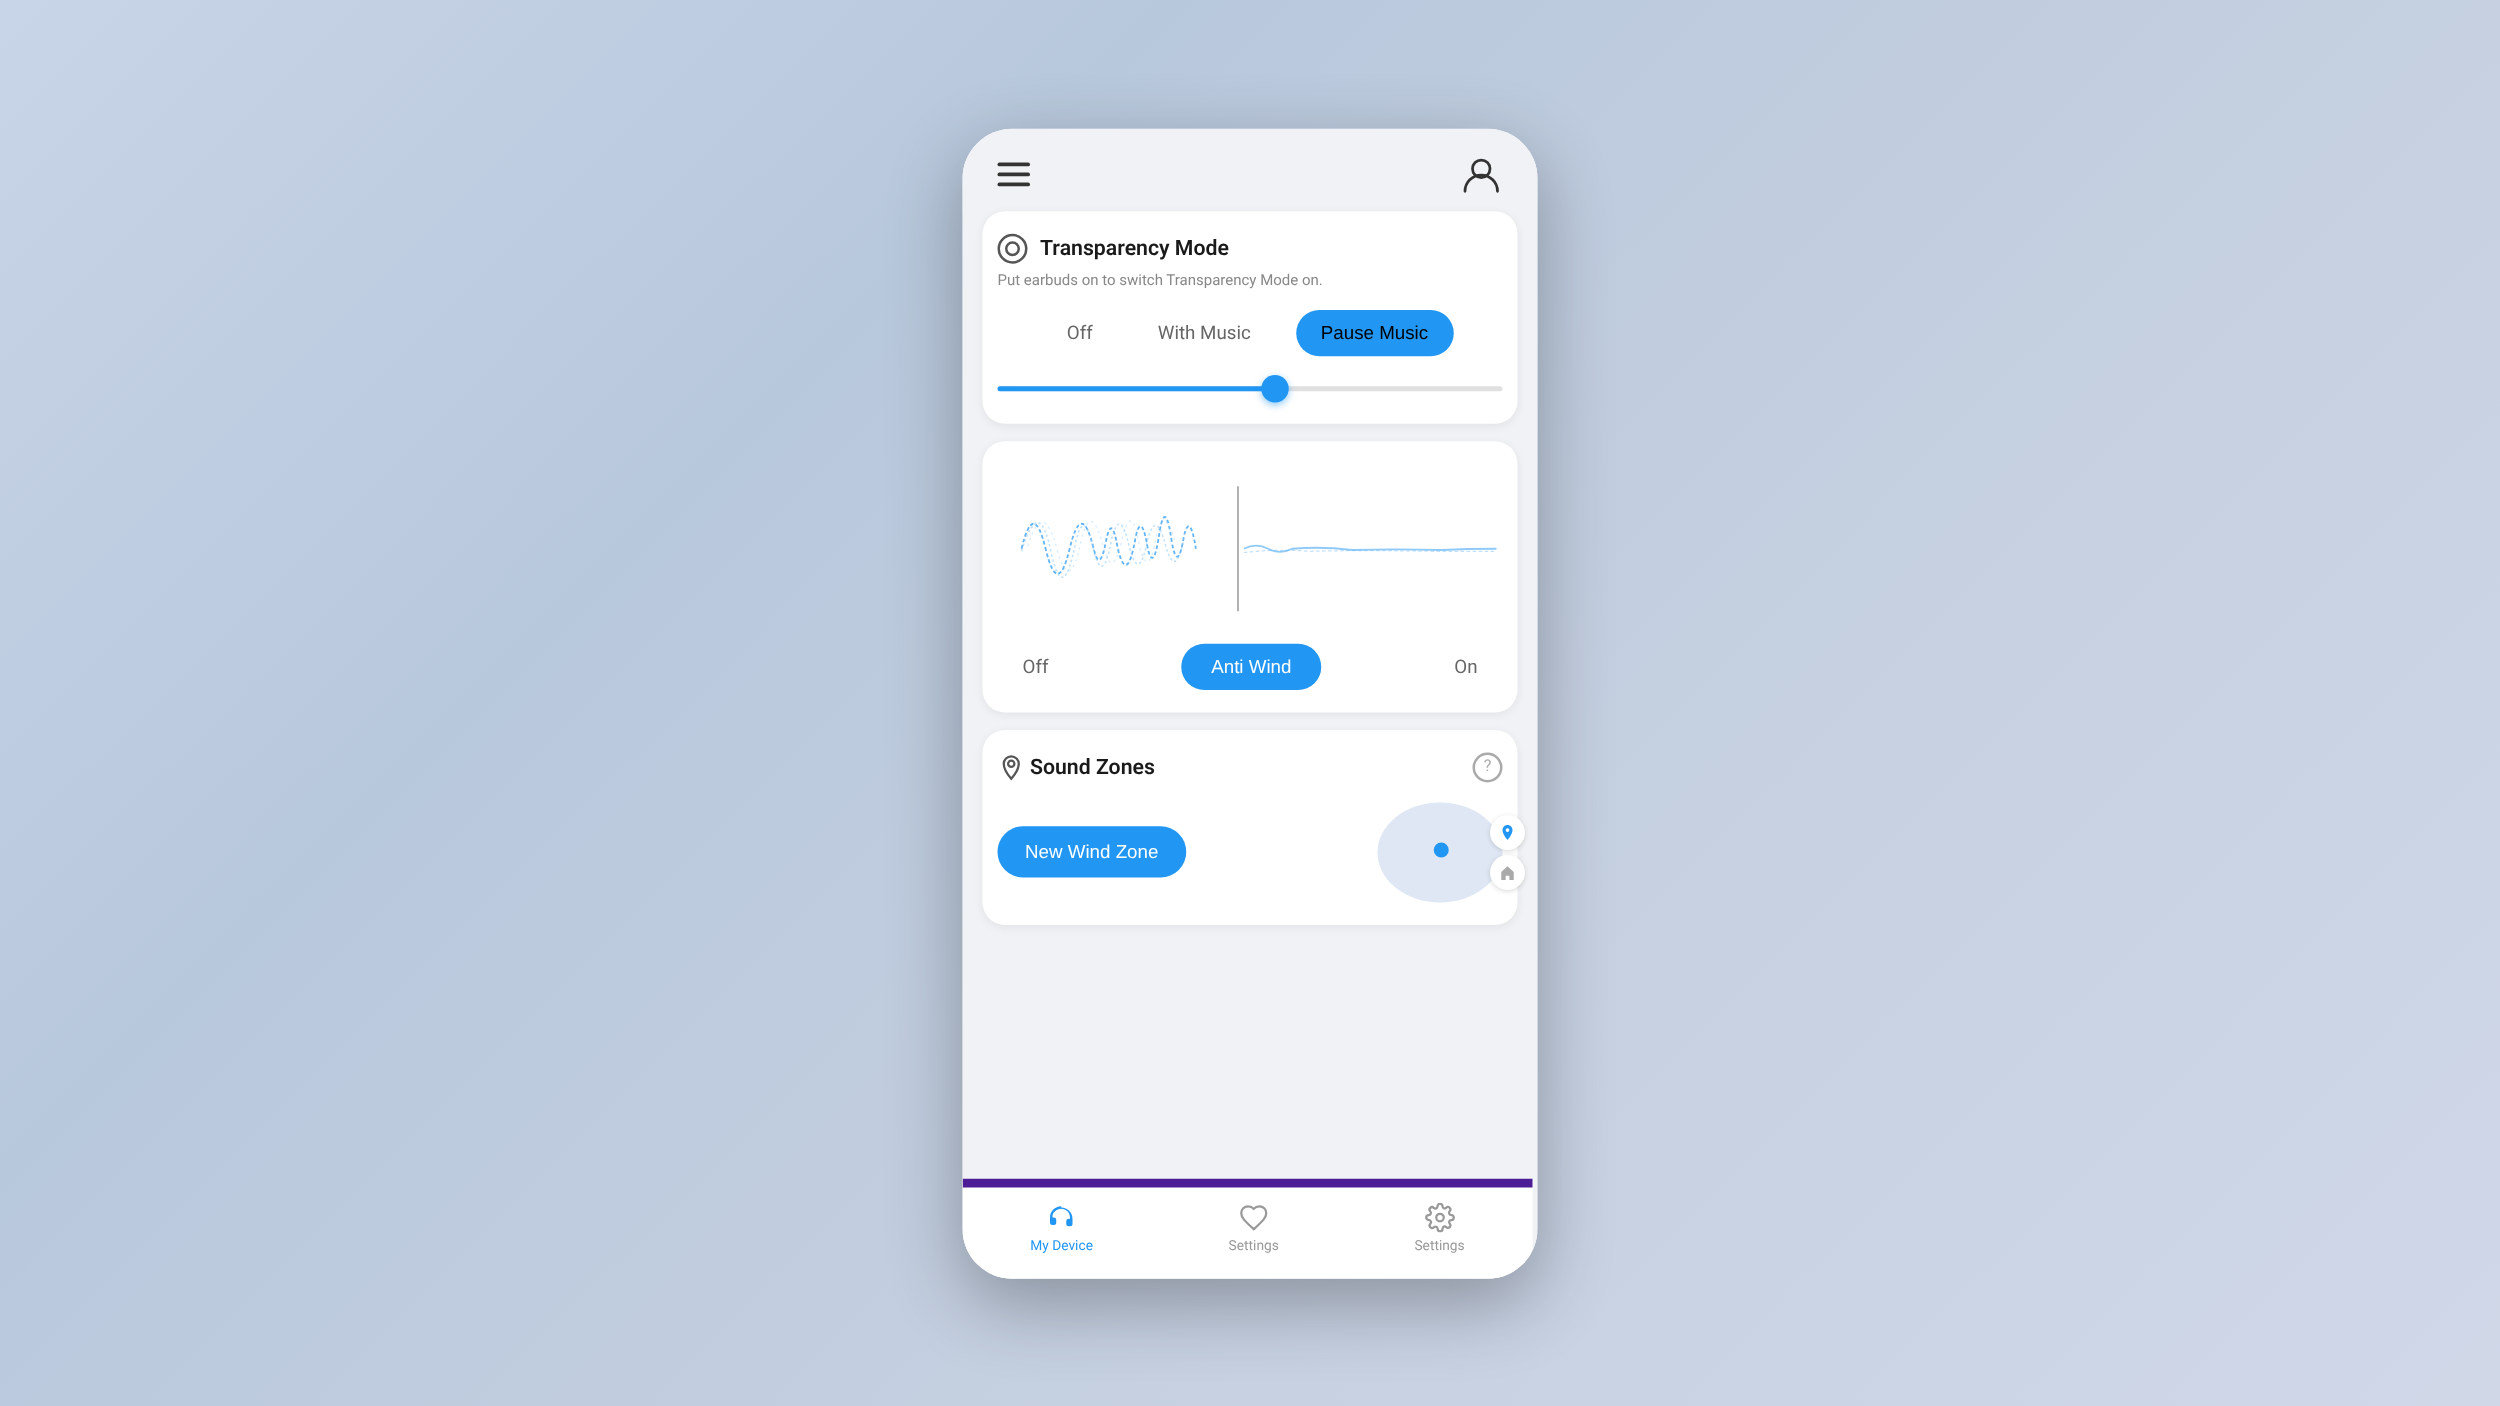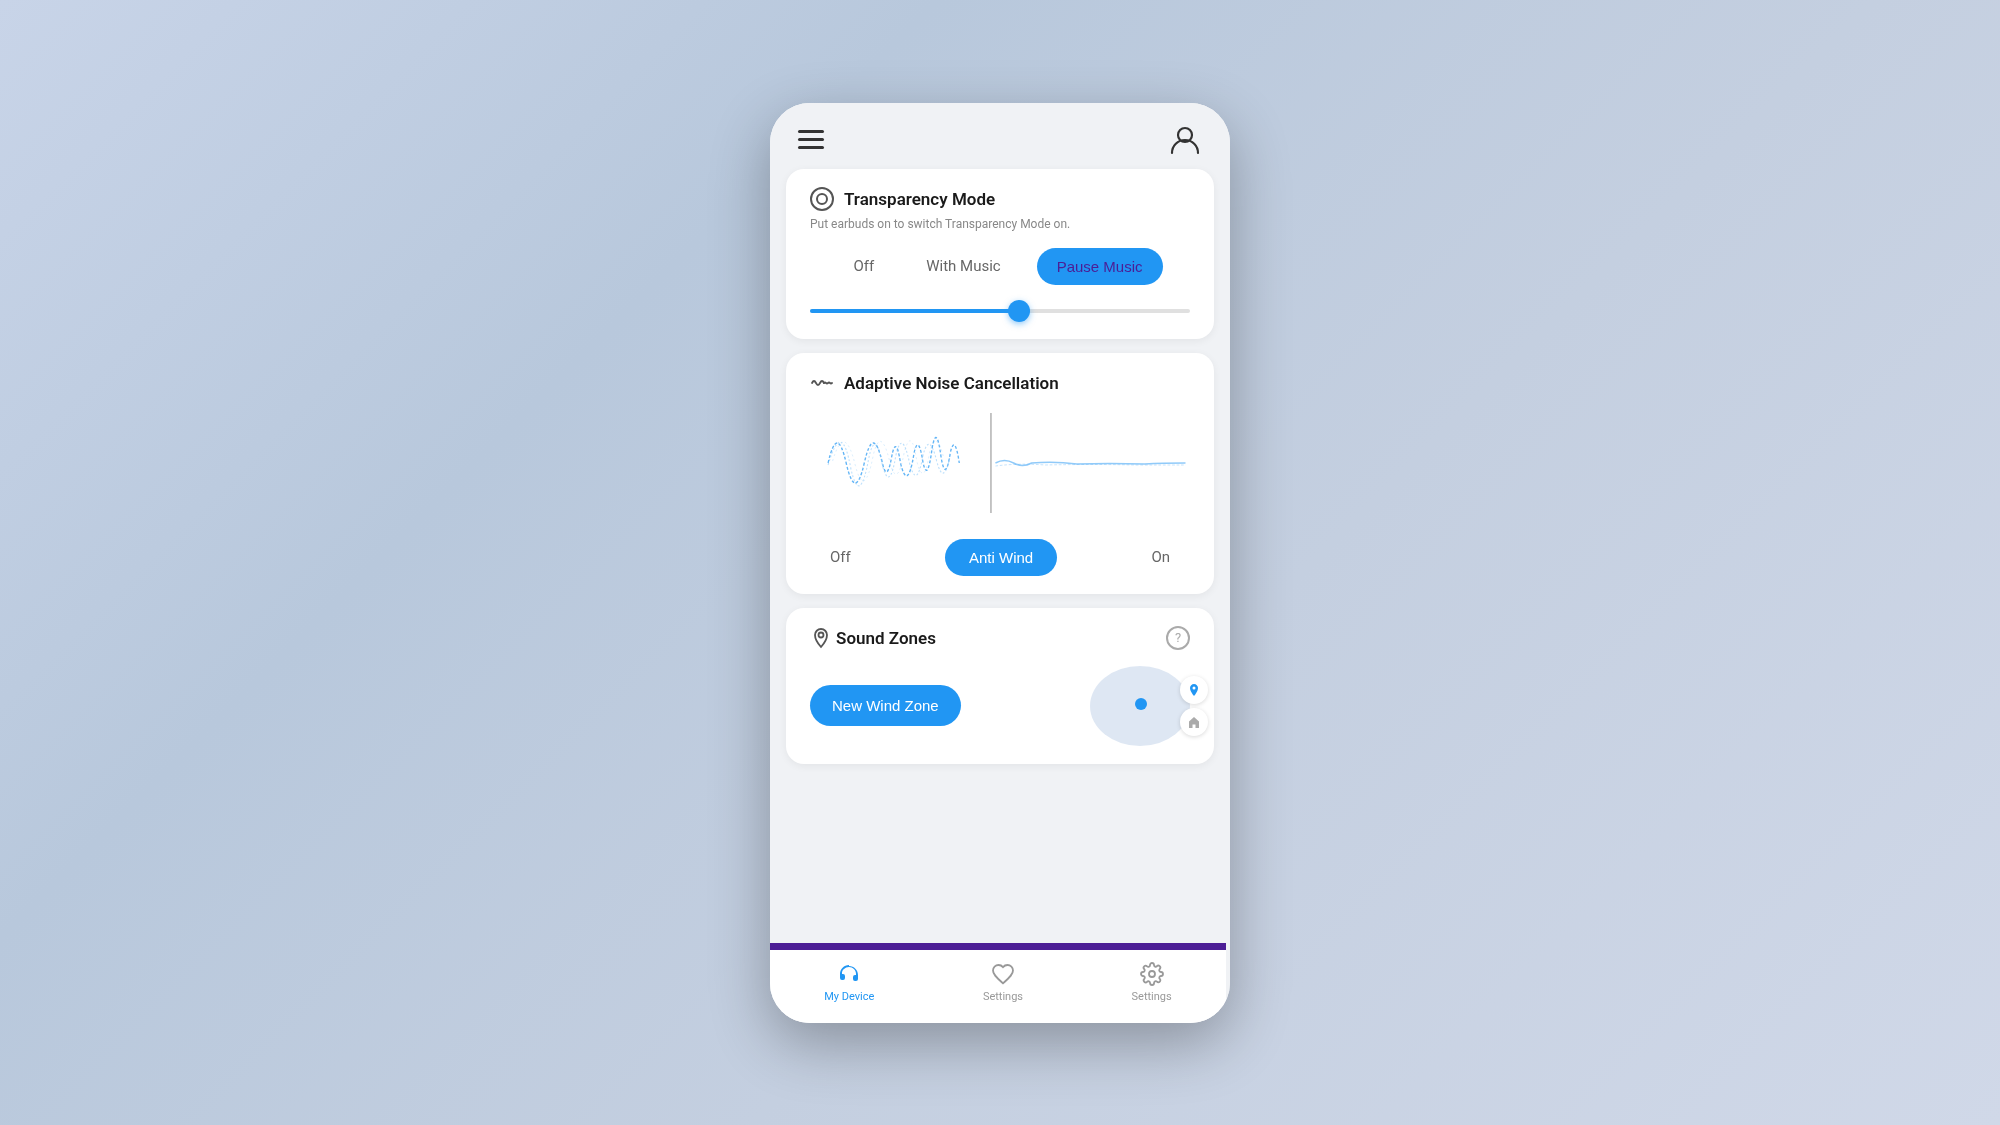--- a/index.html
+++ b/index.html
@@ -52,21 +52,21 @@
     .profile-icon {
       width: 34px;
       height: 34px;
       cursor: pointer;
     }
     
     .card {
       background: #fff;
       border-radius: 18px;
       margin: 0 16px 14px;
-      padding: 18px 24px;
+      padding: 18px 12px;
       box-shadow: 0 2px 8px rgba(0,0,0,0.06);
     }
     .card-header {
       display: flex;
       align-items: center;
       gap: 10px;
       margin-bottom: 6px;
     }
     .card-title {
       font-size: 17px;
@@ -88,21 +88,21 @@
       gap: 20px;
     }
     .tm-btn-text {
       font-size: 15px;
       color: #666;
       cursor: pointer;
       padding: 8px 16px;
     }
     .tm-btn-active {
       background: #2196F3;
-      color: #4c1d95;
+      color: #000000;
       border-radius: 22px;
       padding: 10px 20px;
       font-size: 15px;
       font-weight: 500;
       cursor: pointer;
       border: none;
     }
     
     .slider-container {
       position: relative;
@@ -331,27 +331,20 @@
       </div>
       <div class="slider-container">
         <div class="slider-track">
           <div class="slider-fill"></div>
           <div class="slider-thumb"></div>
         </div>
       </div>
     </div>
 
     <div class="card">
-      <div class="card-header">
-        <svg width="24" height="24" viewBox="0 0 24 24" fill="none">
-          <path d="M2 12 Q4 8 6 12 Q8 16 10 12 Q12 8 14 12" stroke="#555" stroke-width="1.8" fill="none" stroke-linecap="round"></path>
-          <path d="M14 12 Q15 11 16 12 Q17 13 18 12 Q19 11 20 12 Q21 13 22 12" stroke="#555" stroke-width="1.8" fill="none" stroke-linecap="round"></path>
-        </svg>
-        <span class="card-title">Adaptive Noise Cancellation</span>
-      </div>
 
       <div class="anc-wave">
         <svg width="100%" height="120" viewBox="0 0 420 120" preserveAspectRatio="none">
 
           <g opacity="0.7">
             <path d="M20 60 Q30 20 40 60 Q50 100 60 60 Q70 20 80 60 Q85 80 90 55 Q95 30 100 60 Q108 90 115 50 Q120 30 125 60 Q130 80 135 45 Q140 20 145 55 Q150 80 155 50 Q160 30 165 60" stroke="#2196F3" stroke-width="1.5" fill="none" stroke-dasharray="3,2"></path>
             <path d="M20 62 Q35 15 45 65 Q55 105 65 55 Q72 25 80 62 Q88 90 95 52 Q102 25 110 60 Q118 88 125 52 Q132 28 140 58 Q148 85 155 52" stroke="#64B5F6" stroke-width="1.2" fill="none" stroke-dasharray="2,2" opacity="0.6"></path>
             <path d="M25 58 Q38 18 50 62 Q60 98 70 52 Q78 22 88 58 Q96 88 104 50 Q112 22 118 58 Q126 86 132 50 Q140 24 148 56" stroke="#90CAF9" stroke-width="1" fill="none" stroke-dasharray="2,3" opacity="0.5"></path>
           </g>
 

